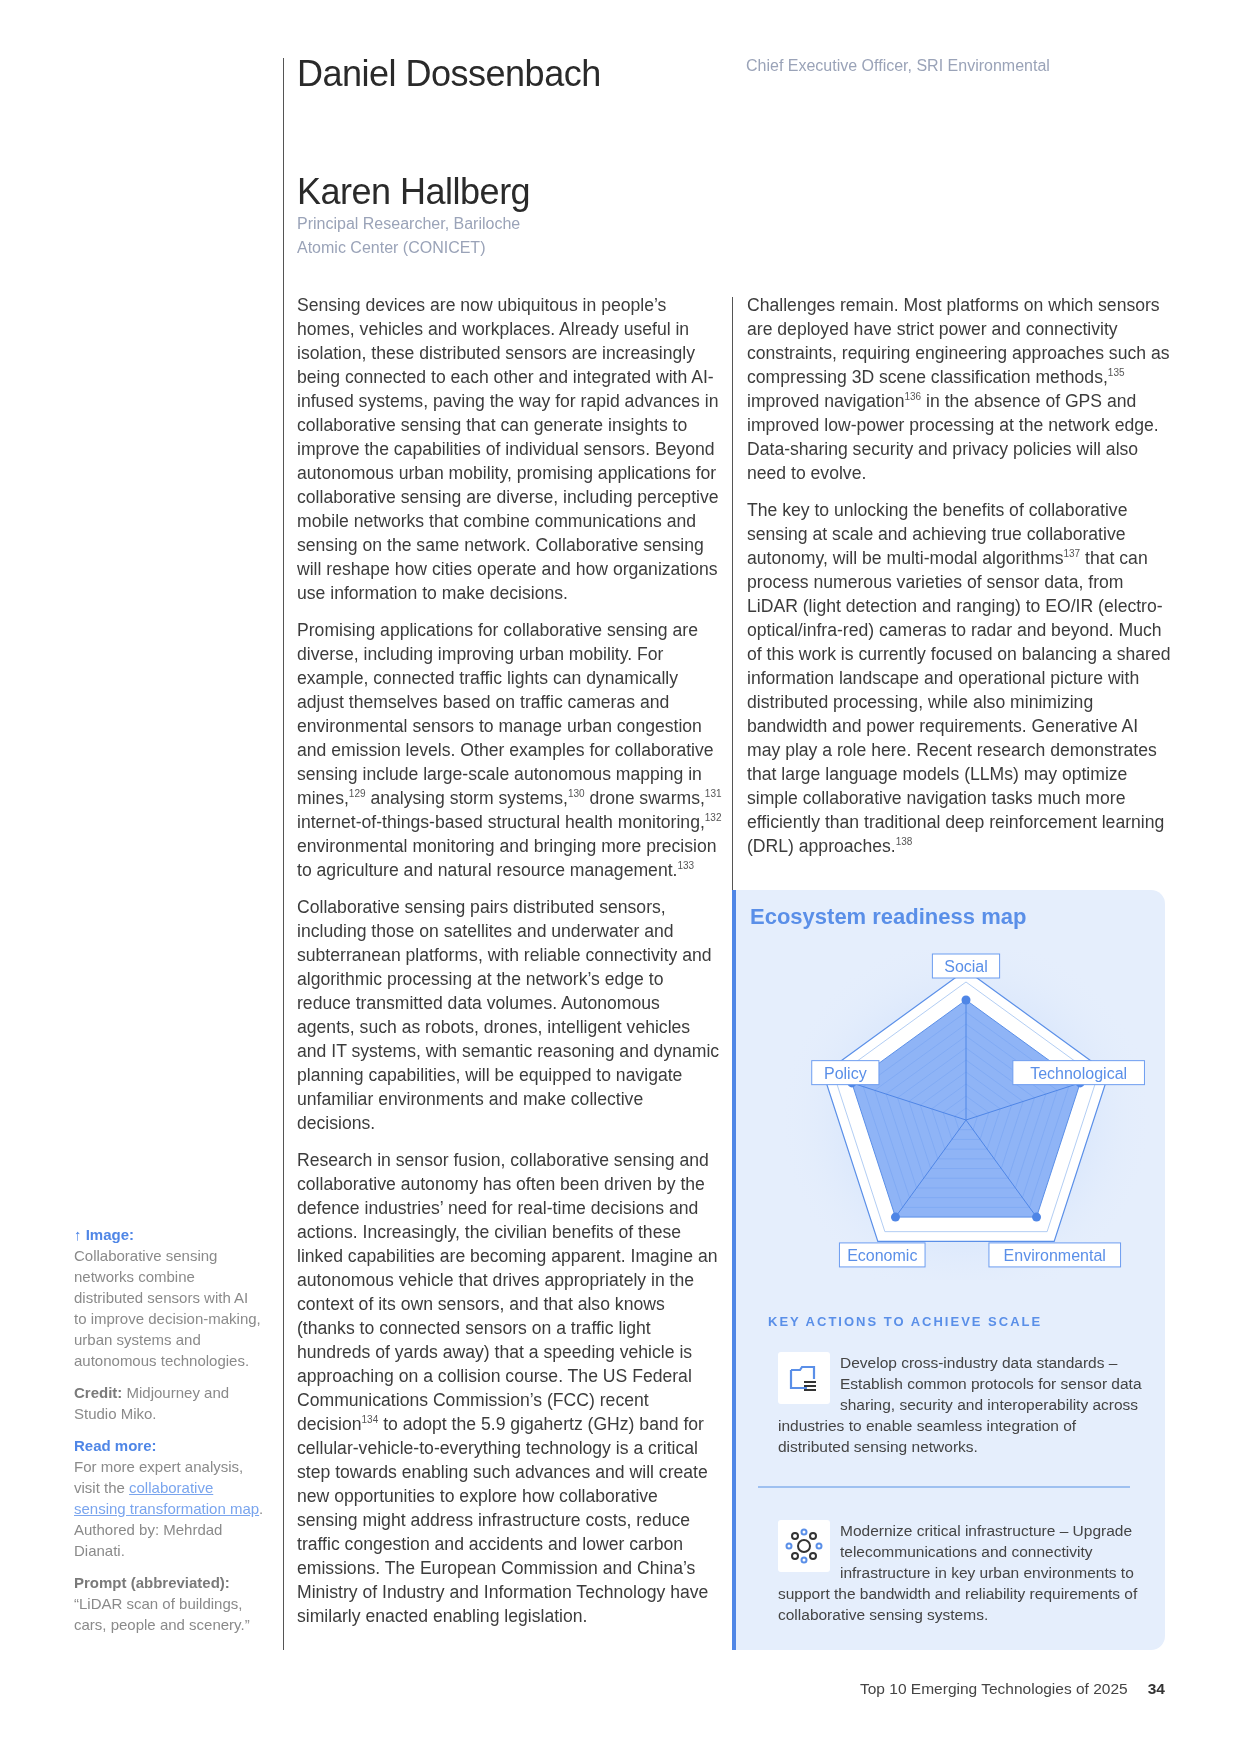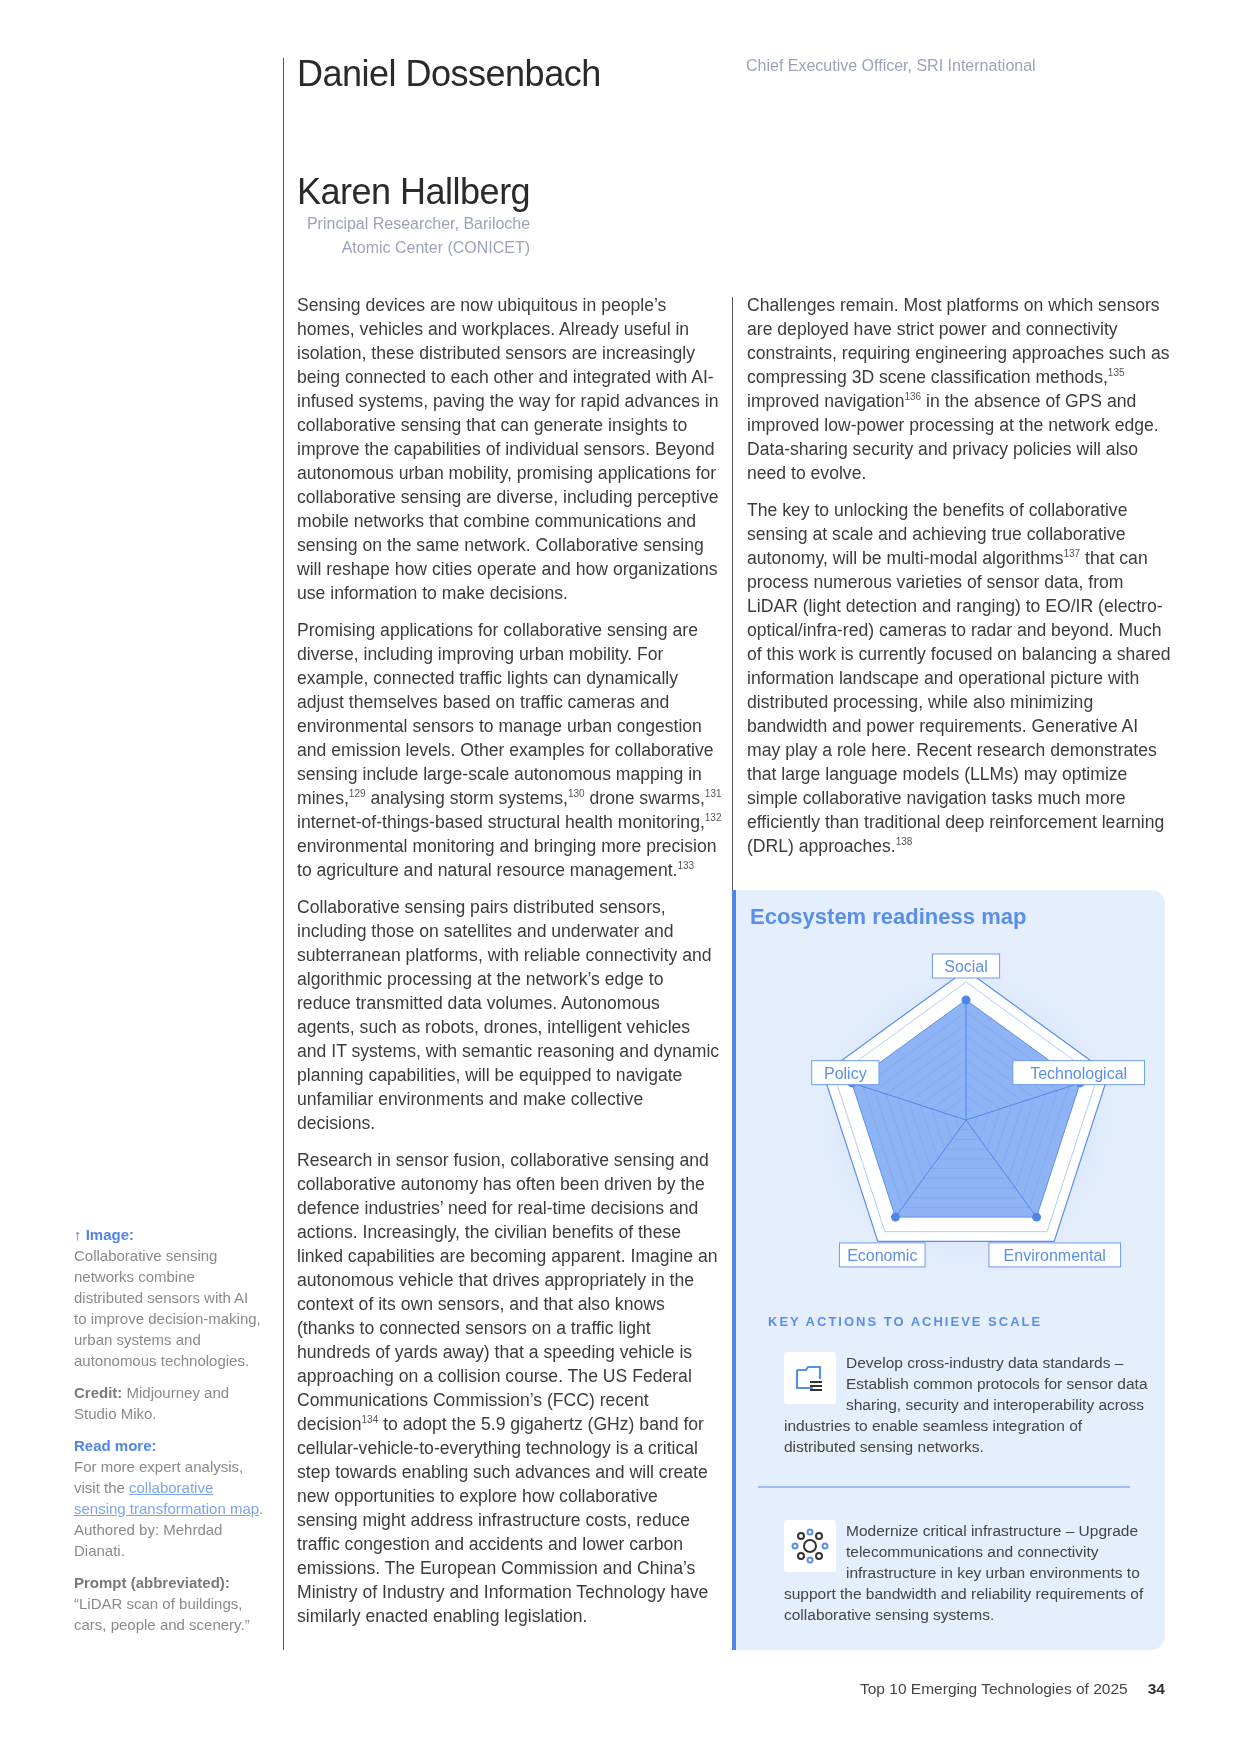--- a/index.html
+++ b/index.html
@@ -22,43 +22,43 @@
   .sidebar .blk { margin-bottom: 11px; }
   .sidebar .lbl { font-weight: bold; color: #7a7a7a; }
   .sidebar .lbl.blue { color: #4f86e6; }
   .sidebar a { color: #7aa5ee; text-decoration: underline; }
 
   .panel { position: absolute; left: 732px; top: 890px; width: 433px; height: 760px;
            background: #e5eefc; border-left: 4px solid #4f86e6; border-radius: 0 14px 14px 0; box-sizing: border-box; padding-left: 32px; }
   .panel-title { position: absolute; left: 14px; top: 14px; font-size: 22px; font-weight: bold; color: #5a8fe8; }
   .radar { position: absolute; left: 40px; top: 60px; width: 380px; height: 330px; }
   .ka-title { position: absolute; left: 32px; top: 424px; font-size: 13px; font-weight: bold; letter-spacing: 2px; color: #5a8fe8; }
-  .action { position: absolute; left: 48px; width: 370px; font-size: 15.5px; line-height: 21px; color: #444; }
+  .action { position: absolute; left: 42px; width: 370px; font-size: 15.5px; line-height: 21px; color: #444; }
   .action .icon-box { float: left; width: 52px; height: 52px; background: #fff; border-radius: 3px; margin: 0 10px 2px 0;
                       display: flex; align-items: center; justify-content: center; }
   .action-1 { top: 462px; }
   .action-2 { top: 630px; }
   .divider { position: absolute; left: 22px; top: 596px; width: 372px; height: 2px; background: #9ec0f0; }
 
   .footer { position: absolute; top: 1680px; left: 860px; font-size: 15.5px; color: #444; }
   .footer .pg { font-weight: bold; margin-left: 20px; color: #333; }
 </style>
 </head>
 <body>
 
 <div class="rule-left"></div>
 <div class="rule-mid"></div>
 
 <div class="author" style="left:297px; top:54px;">
   <div class="name">Daniel Dossenbach</div>
 </div>
 <div class="author" style="left:746px; top:54px;">
-  <div class="role">Chief Executive Officer, SRI International</div>
+  <div class="role">Chief Executive Officer, SRI Environmental</div>
 </div>
-<div class="author" style="left:297px; top:172px;text-align:right;">
+<div class="author" style="left:297px; top:172px;">
   <div class="name">Karen Hallberg</div>
   <div class="role">Principal Researcher, Bariloche</div>
   <div class="role">Atomic Center (CONICET)</div>
 </div>
 
 <div class="col" id="col1">
   <p>Sensing devices are now ubiquitous in people’s homes, vehicles and workplaces. Already useful in isolation, these distributed sensors are increasingly being connected to each other and integrated with AI-infused systems, paving the way for rapid advances in collaborative sensing that can generate insights to improve the capabilities of individual sensors. Beyond autonomous urban mobility, promising applications for collaborative sensing are diverse, including perceptive mobile networks that combine communications and sensing on the same network. Collaborative sensing will reshape how cities operate and how organizations use information to make decisions.</p>
   <p><span>Promising applications for collaborative sensing are diverse, including improving urban mobility. For example, connected traffic lights can dynamically adjust themselves based on traffic cameras and environmental sensors to manage urban congestion and emission levels. Other examples for collaborative sensing include large-scale autonomous mapping in mines,</span><sup>129</sup><span> analysing storm systems,</span><sup>130</sup><span> drone swarms,</span><sup>131</sup><span> internet-of-things-based structural health monitoring,</span><sup>132</sup><span> environmental monitoring and bringing more precision to agriculture and natural resource management.</span><sup>133</sup></p>
   <p>Collaborative sensing pairs distributed sensors, including those on satellites and underwater and subterranean platforms, with reliable connectivity and algorithmic processing at the network’s edge to reduce transmitted data volumes. Autonomous agents, such as robots, drones, intelligent vehicles and IT systems, with semantic reasoning and dynamic planning capabilities, will be equipped to navigate unfamiliar environments and make collective decisions.</p>
   <p><span>Research in sensor fusion, collaborative sensing and collaborative autonomy has often been driven by the defence industries’ need for real-time decisions and actions. Increasingly, the civilian benefits of these linked capabilities are becoming apparent. Imagine an autonomous vehicle that drives appropriately in the context of its own sensors, and that also knows (thanks to connected sensors on a traffic light hundreds of yards away) that a speeding vehicle is approaching on a collision course. The US Federal Communications Commission’s (FCC) recent decision</span><sup>134</sup><span> to adopt the 5.9 gigahertz (GHz) band for cellular-vehicle-to-everything technology is a critical step towards enabling such advances and will create new opportunities to explore how collaborative sensing might address infrastructure costs, reduce traffic congestion and accidents and lower carbon emissions. The European Commission and China’s Ministry of Industry and Information Technology have similarly enacted enabling legislation.</span></p>

